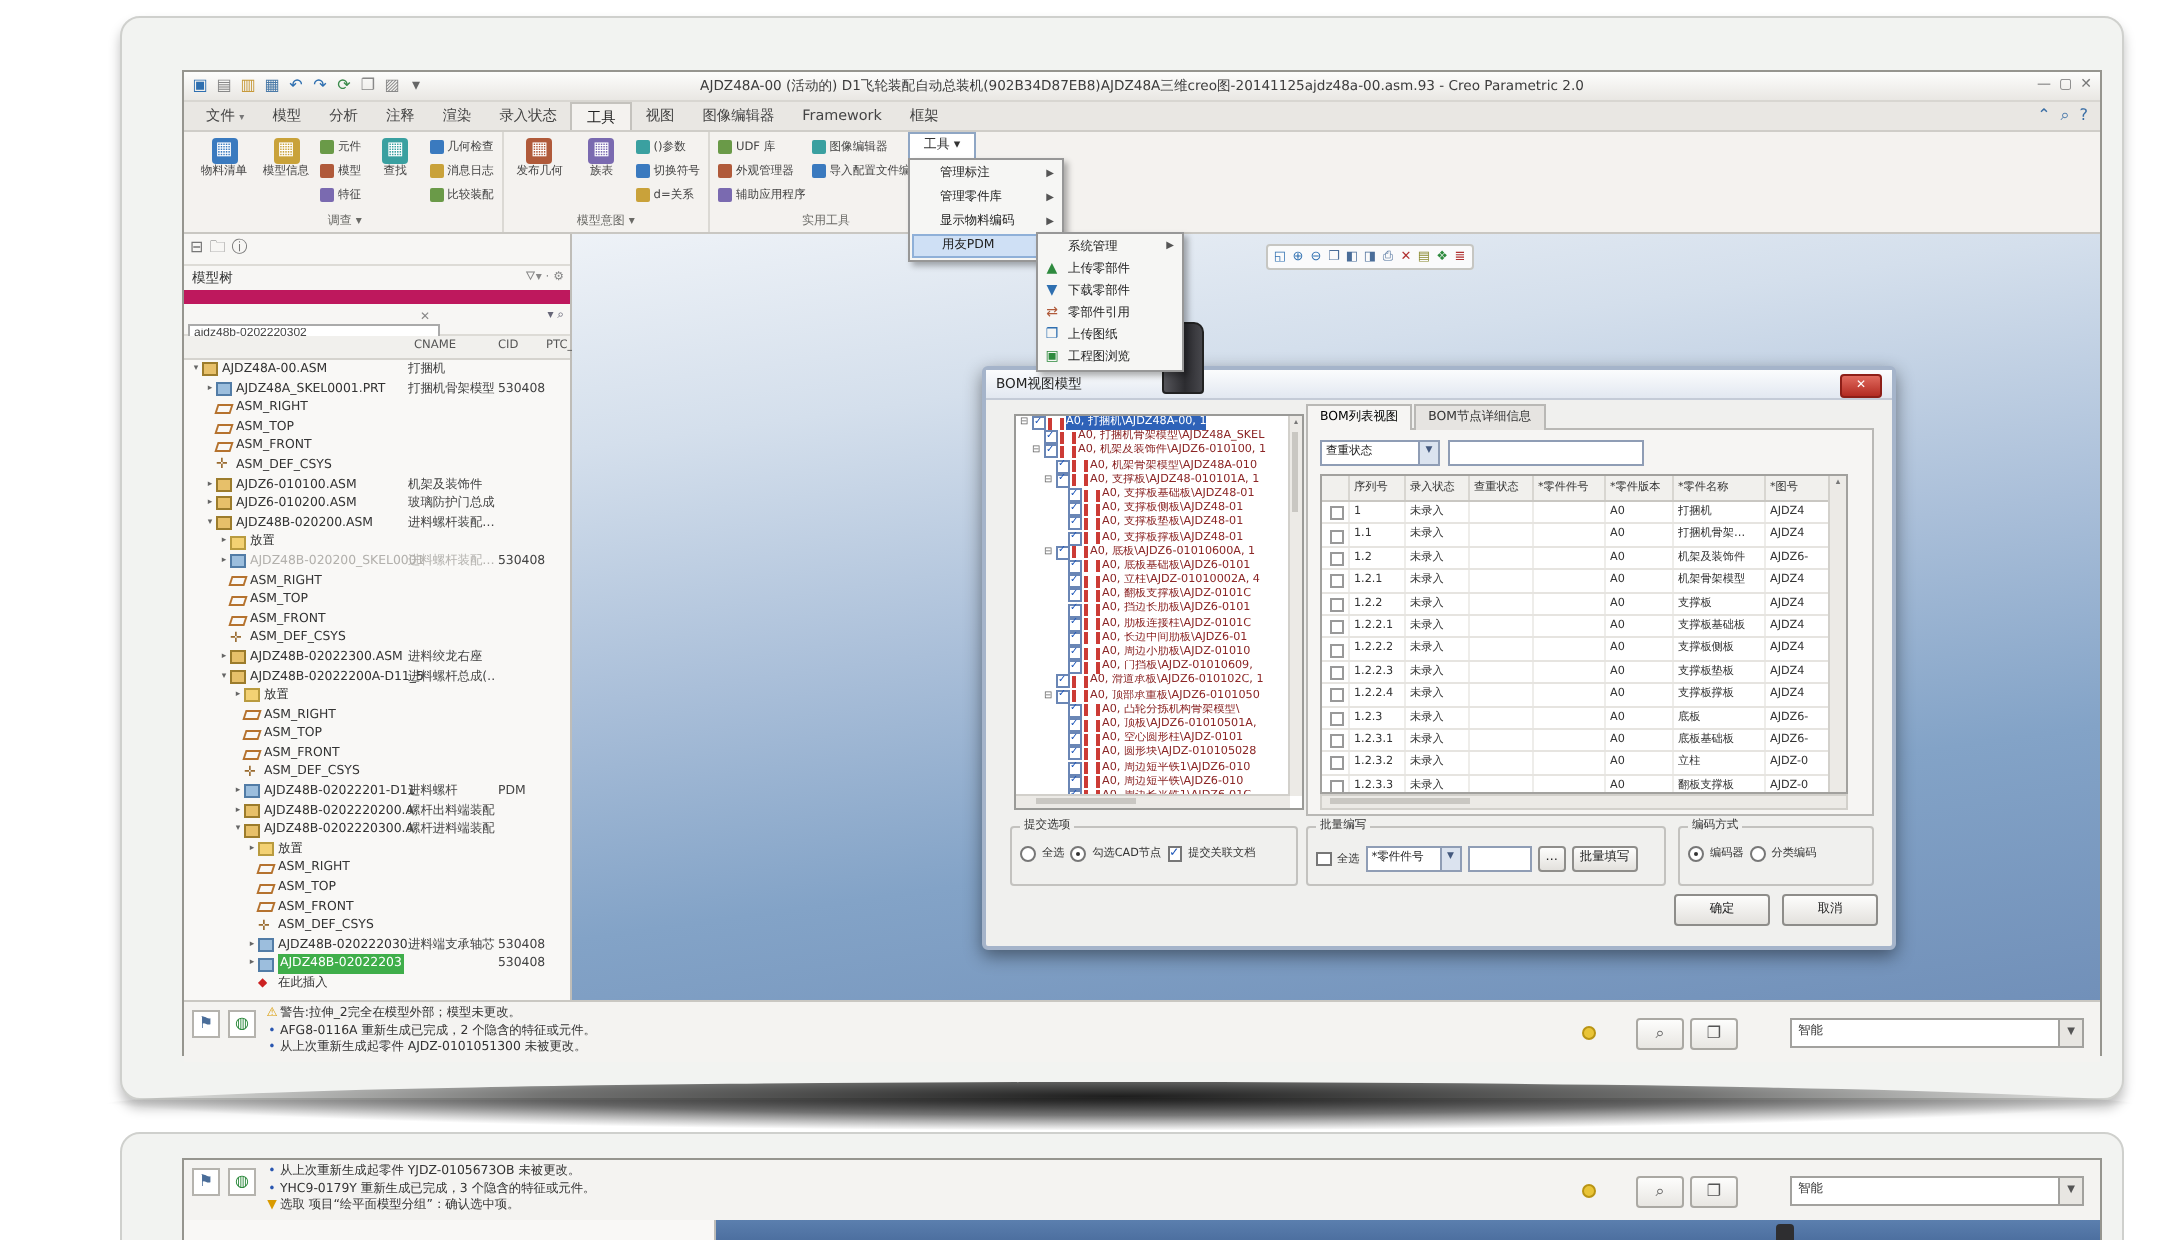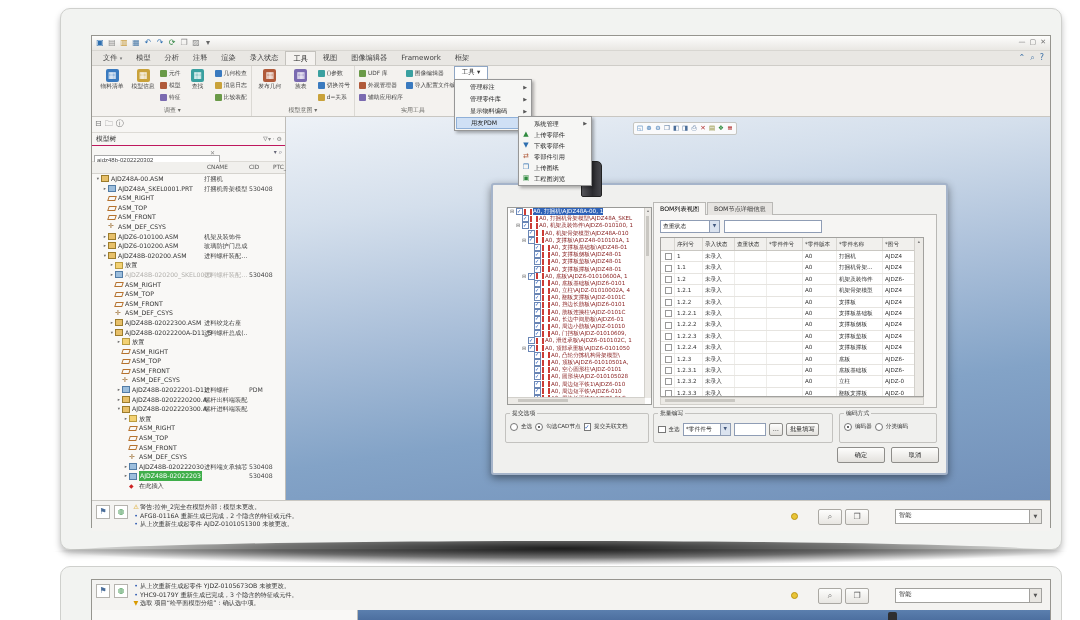--- a/index.html
+++ b/index.html
@@ -55,21 +55,21 @@
   .submenu-pop{position:absolute;left:426px;top:80px;width:70px;background:#f6f6f4;border:1px solid #979797;
     box-shadow:2px 2px 3px rgba(0,0,0,.3);z-index:30;padding:1px;}
   .submenu-item{position:relative;height:11px;line-height:11px;font-size:6.2px;color:#222;padding-left:14px;white-space:nowrap;}
   .submenu-item .mi{position:absolute;left:2px;top:1px;width:8px;height:8px;font-size:7px;line-height:8px;text-align:center;}
 
   
   .mainarea{position:relative;height:383px;display:flex;}
   .leftpanel{position:relative;width:193px;background:#f7f6f4;border-right:1px solid #bfbdb8;flex:none;}
   .lp-toolbar{height:13px;border-bottom:1px solid #dddbd6;display:flex;gap:3px;padding:1px 3px;}
   .lp-toolbar span{font-size:8px;line-height:11px;color:#777;}
-  .lp-header{position:relative;height:12px;border-bottom:1px solid #be185d;font-size:6.8px;line-height:12px;padding-left:4px;color:#333;}
+  .lp-header{position:relative;height:12px;border-bottom:7px solid #be185d;font-size:6.8px;line-height:12px;padding-left:4px;color:#333;}
   .lp-header .hicons{position:absolute;right:3px;top:0;font-size:6px;color:#888;}
   .lp-search{position:relative;height:13px;border-bottom:1px solid #dddbd6;padding:1px 2px;}
   .lp-search input{width:120px;height:9px;font-size:6px;border:1px solid #aaa;padding:0 2px;color:#444;background:#fff;}
   .lp-search .sx{position:absolute;left:118px;top:3px;font-size:6px;color:#888;}
   .lp-search .sbtns{position:absolute;right:3px;top:2px;font-size:6px;color:#667;}
   .lp-cols{position:relative;height:11px;border-bottom:1px solid #d5d3ce;font-size:5.8px;color:#555;background:#f1f0ed;}
   .lp-cols span{position:absolute;top:2px;}
   .mt-rows{position:relative;height:326px;overflow:hidden;background:#f9f8f6;}
   .mt-row{position:relative;height:9.6px;line-height:9.6px;white-space:nowrap;font-size:6.2px;color:#333;display:flex;align-items:center;}
   .mt-ind{display:inline-block;height:1px;flex:none;}
@@ -195,20 +195,21 @@
             <span style="color:#888">▤</span>
             <span style="color:#c79a3a">▥</span>
             <span style="color:#4a7aa8">▦</span>
             <span style="color:#2e6fb0">↶</span>
             <span style="color:#2e6fb0">↷</span>
             <span style="color:#3a8a4a">⟳</span>
             <span style="color:#888">❐</span>
             <span style="color:#888">▨</span>
             <span style="color:#666">▾</span>
           </div>
+        <div class="title-text">AJDZ48A-00 (活动的) D1飞轮装配自动总装机(902B34D87EB8)AJDZ48A三维creo图-20141125ajdz48a-00.asm.93 - Creo Parametric 2.0</div>
         <div class="winbtns">
           <span>—</span>
           <span>▢</span>
           <span>✕</span>
         </div>
       </div>
 
       <div class="tabrow">
         <div class="tabs" id="tabs">
             <div class="tab">文件 <span class="caret">▾</span></div>
@@ -604,20 +605,24 @@
               <span style="color:#4a6d99">◨</span>
               <span style="color:#4a6d99">⎙</span>
               <span style="color:#b03030">✕</span>
               <span style="color:#8a8a30">▤</span>
               <span style="color:#2e8a3e">❖</span>
               <span style="color:#b03030">≣</span>
             </div>
           <div class="machine-cyl"></div>
 
           <div class="dialog">
+            <div class="dlg-title">
+              <span class="t">BOM视图模型</span>
+              <span class="dlg-close">✕</span>
+            </div>
 
             <div class="dlg-tree">
               <div class="dt-rows" id="dt-rows">
                   <div class="dt-row sel">
                     <span class="dt-ind" style="width:2px"></span>
                     <span class="dt-exp">⊟</span>
                     <span class="dt-cb"></span>
                     <span class="dt-bars"></span>
                     <span class="dt-txt">A0, 打捆机\AJDZ48A-00, 1</span>
                   </div>

